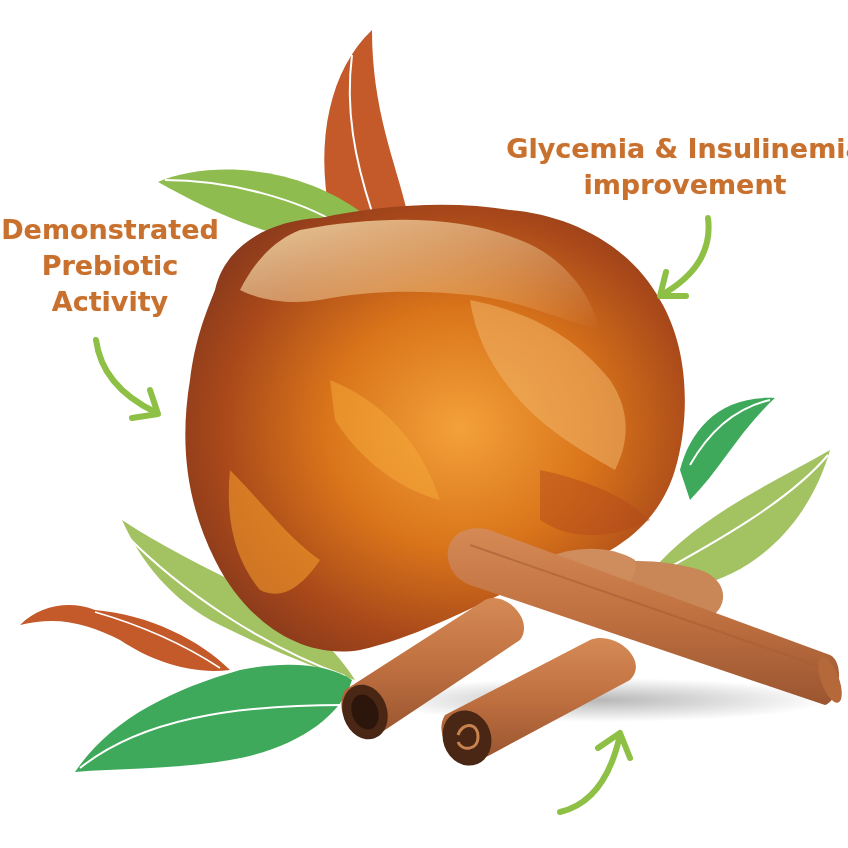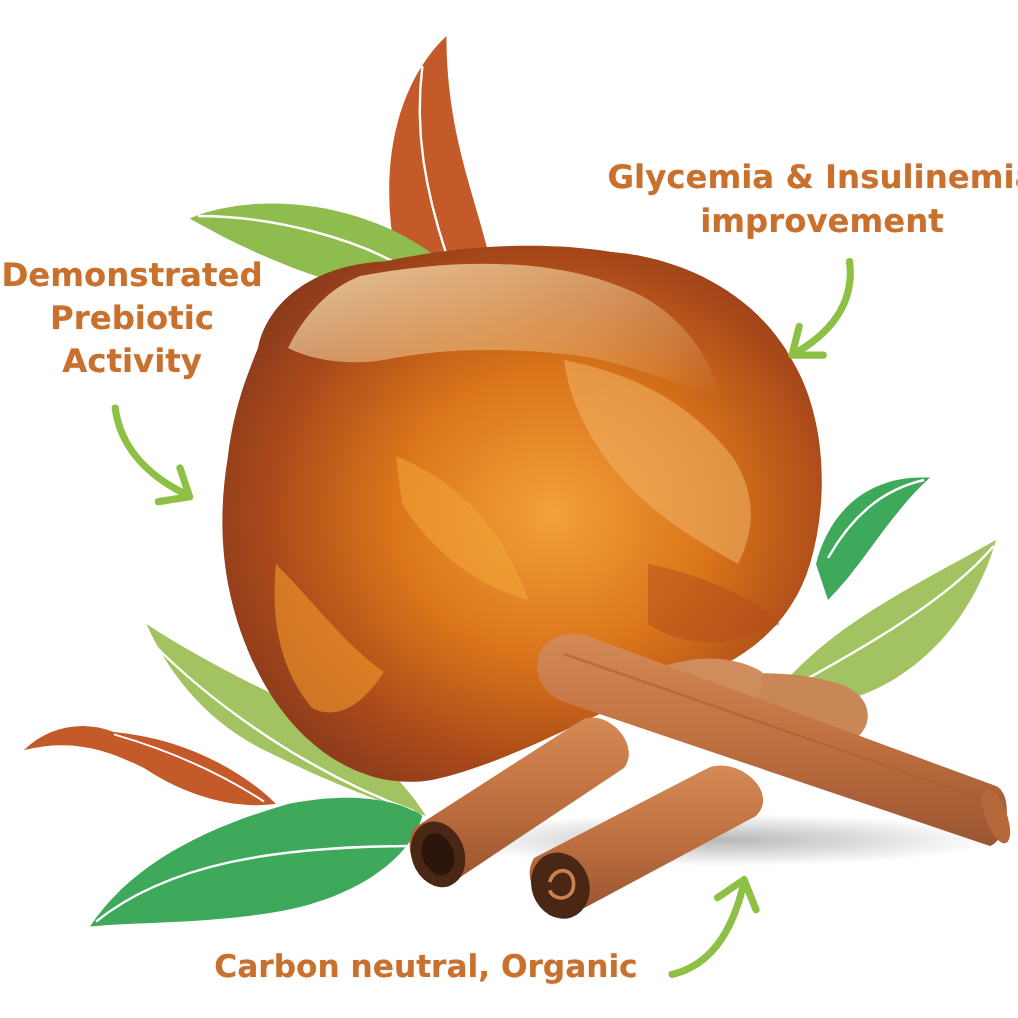--- a/index.html
+++ b/index.html
@@ -131,16 +131,13 @@
     <span>Glycemia &amp; Insulinemia</span>
     <span>improvement</span>
   </div>
 
   <div class="label" id="lbl-preb">
     <span>Demonstrated</span>
     <span>Prebiotic</span>
     <span>Activity</span>
   </div>
 
-  <div class="label" id="lbl-carb">
-    <span>Carbon neutral, Organic</span>
-  </div>
 </div>
 
 </body></html>

